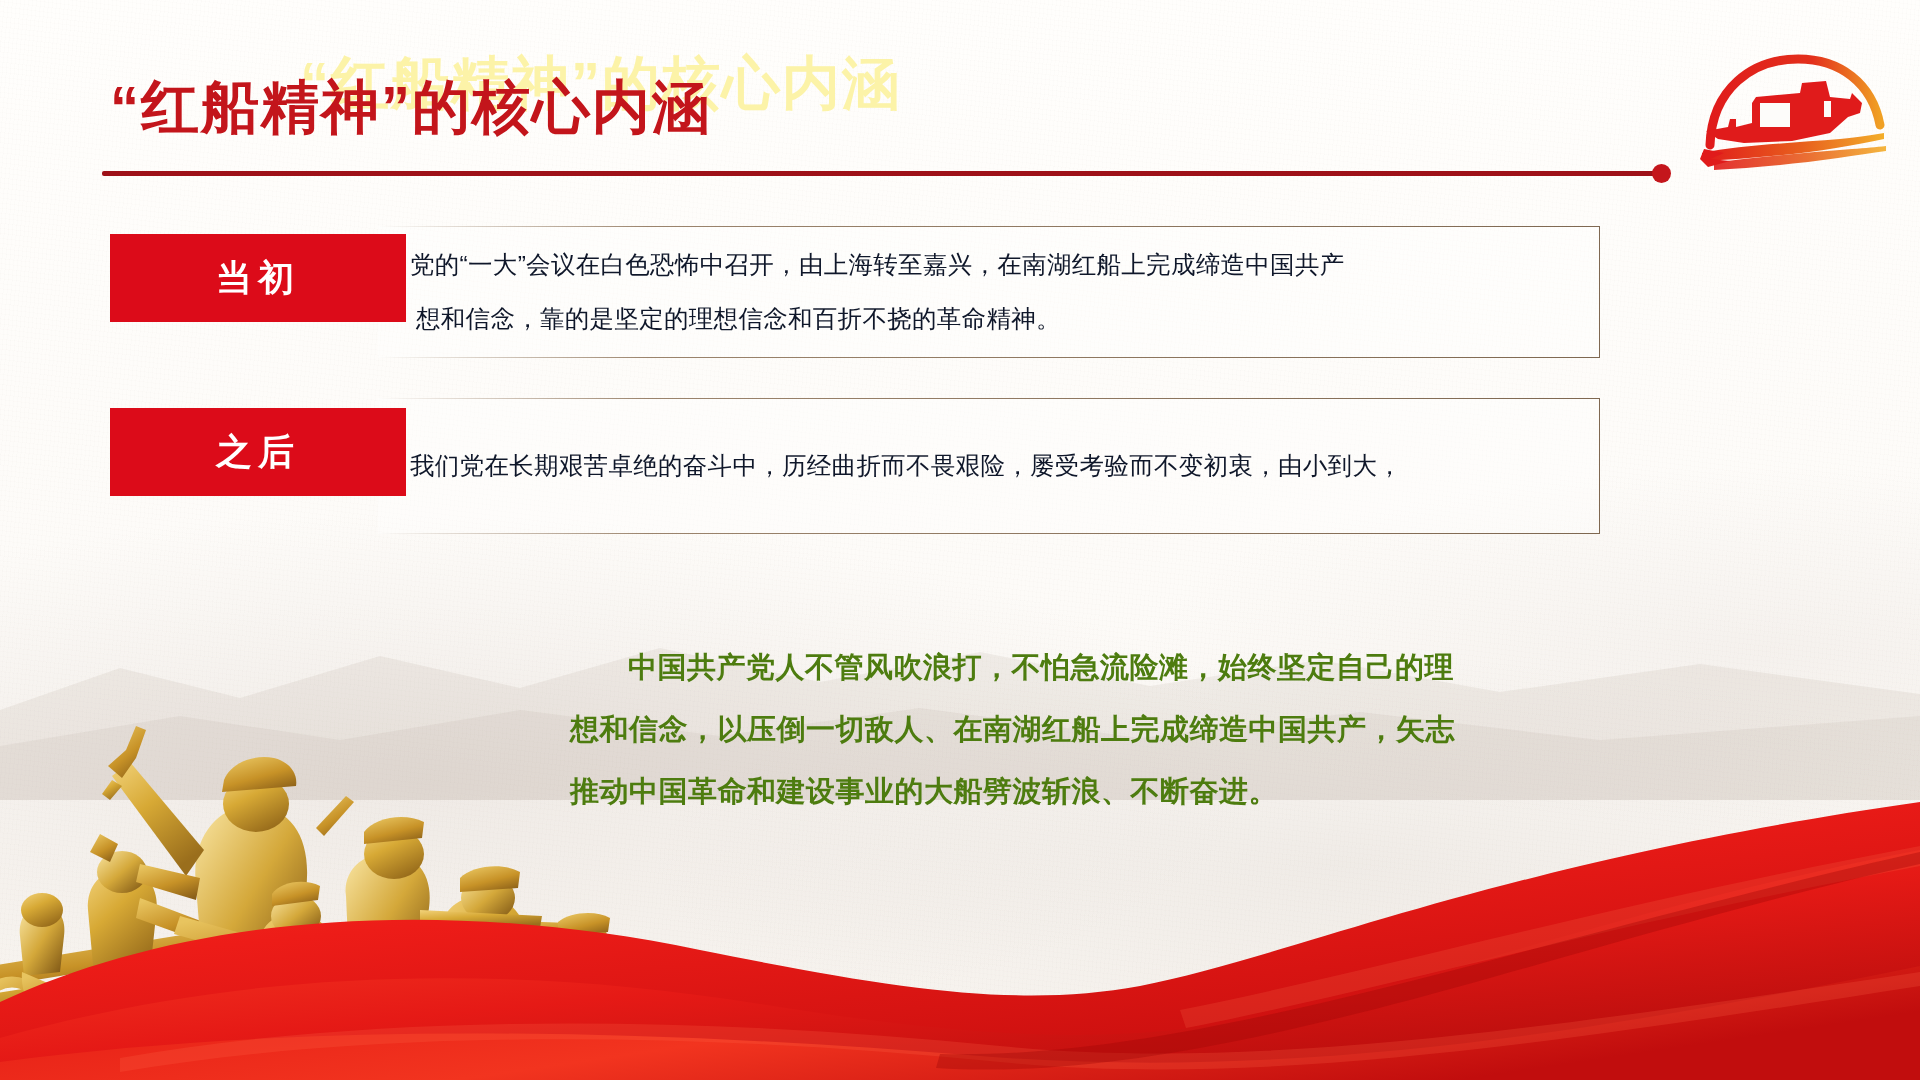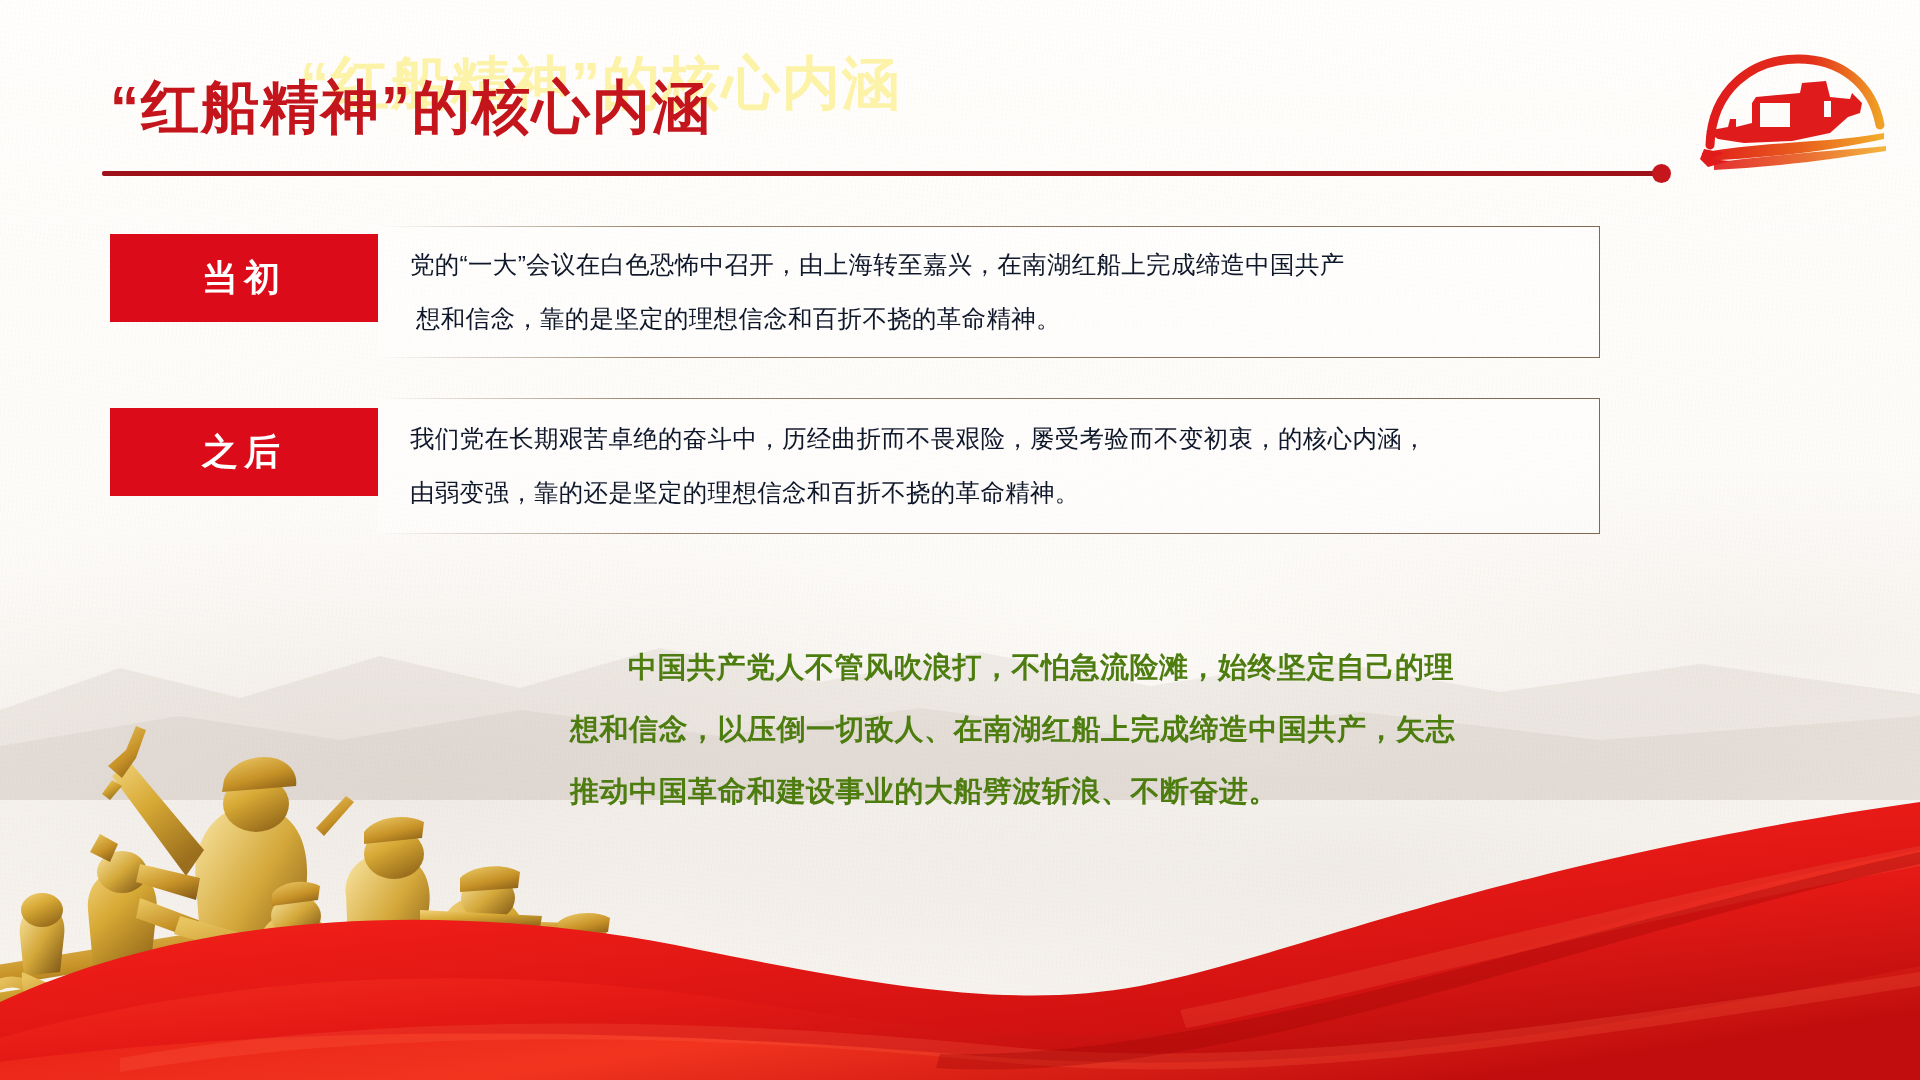--- a/index.html
+++ b/index.html
@@ -99,21 +99,21 @@
     left:268px; top:0;
     right:0; bottom:0;
     border:1px solid #8a6f54;
     border-image:linear-gradient(90deg, rgba(138,111,84,0) 0%, rgba(138,111,84,.85) 22%, rgba(120,96,72,.95) 100%) 1;
     background:rgba(255,255,255,.35);
   }
 
   .row-tag {
     position:absolute;
     left:0; top:8px;
-    width:268px; height:88px;
+    width:296px; height:88px;
     background:#dc0b19;
     display:flex; align-items:center; justify-content:center;
     z-index:3;
   }
   .row-2 .row-tag { top:10px; }
   .row-tag-label {
     color:#ffffff;
     font-size:36px;
     font-weight:bold;
     letter-spacing:6px;
@@ -236,22 +236,21 @@
       <p>想和信念，靠的是坚定的理想信念和百折不挠的革命精神。</p>
     </div>
   </div>
 
   <div class="row row-2">
     <div class="row-box"></div>
     <div class="row-tag">
       <span class="row-tag-label">之后</span>
     </div>
     <div class="row-text">
-      <p>我们党在长期艰苦卓绝的奋斗中，历经曲折而不畏艰险，屡受考验而不变初衷，的核心内涵，</p>
-      <p>由弱变强，靠的还是坚定的理想信念和百折不挠的革命精神。</p>
+      <p>我们党在长期艰苦卓绝的奋斗中，历经曲折而不畏艰险，屡受考验而不变初衷，由小到大，</p>
     </div>
   </div>
 
   <div class="hero-paragraph">
     <span class="ln first">中国共产党人不管风吹浪打，不怕急流险滩，始终坚定自己的理</span>
     <span class="ln">想和信念，以压倒一切敌人、在南湖红船上完成缔造中国共产，矢志</span>
     <span class="ln">推动中国革命和建设事业的大船劈波斩浪、不断奋进。</span>
   </div>
 
   <div class="sculpture">

